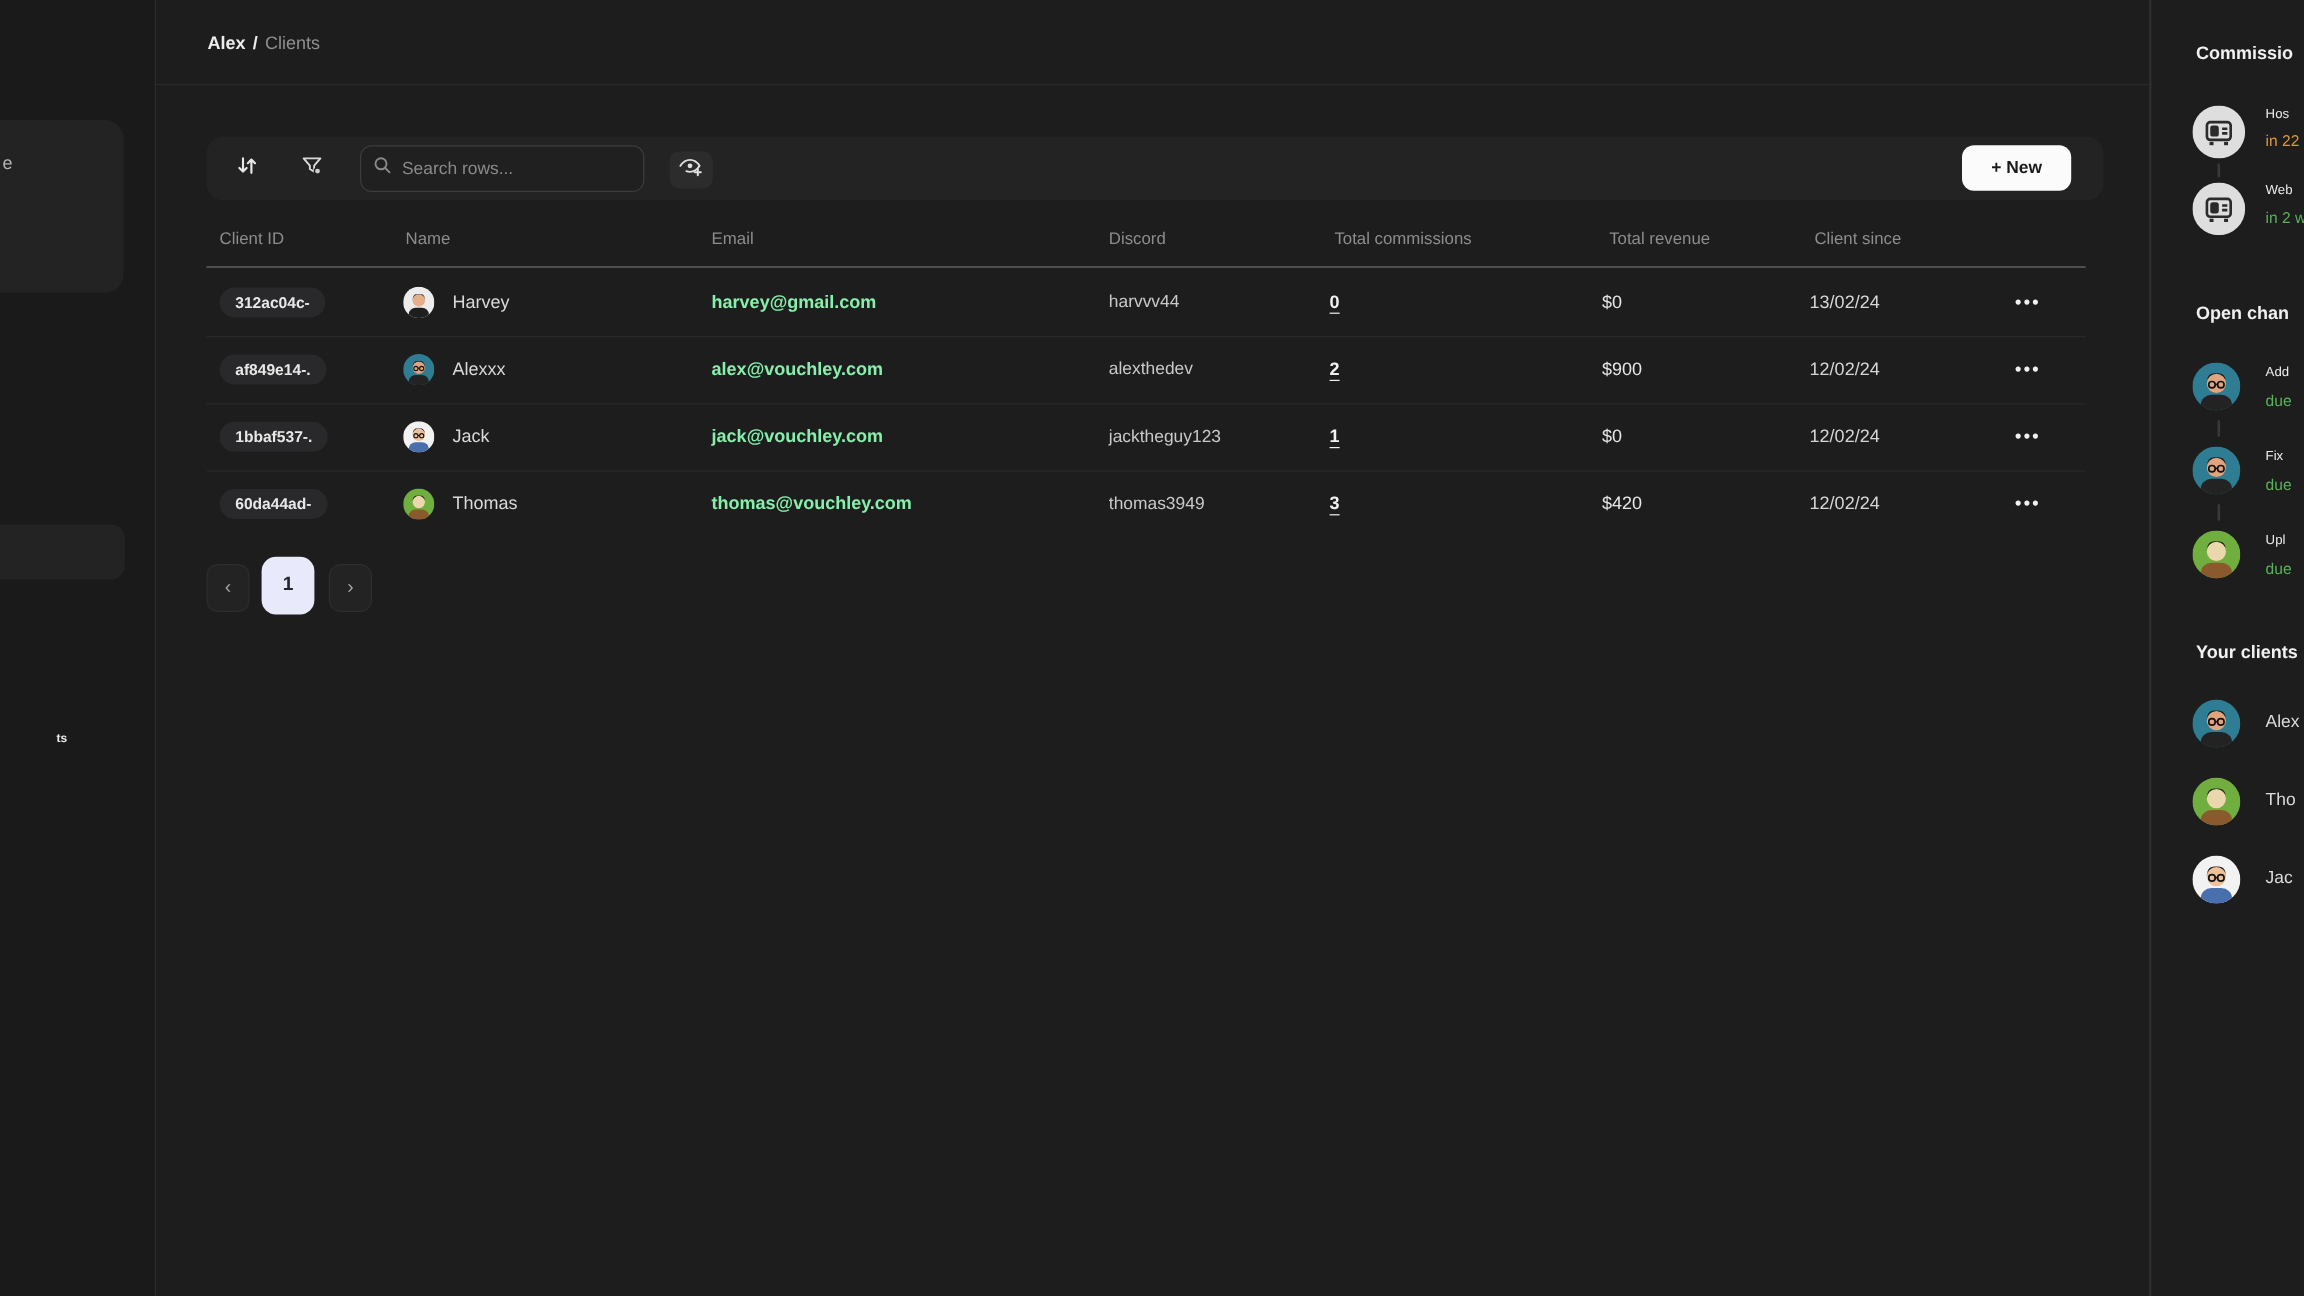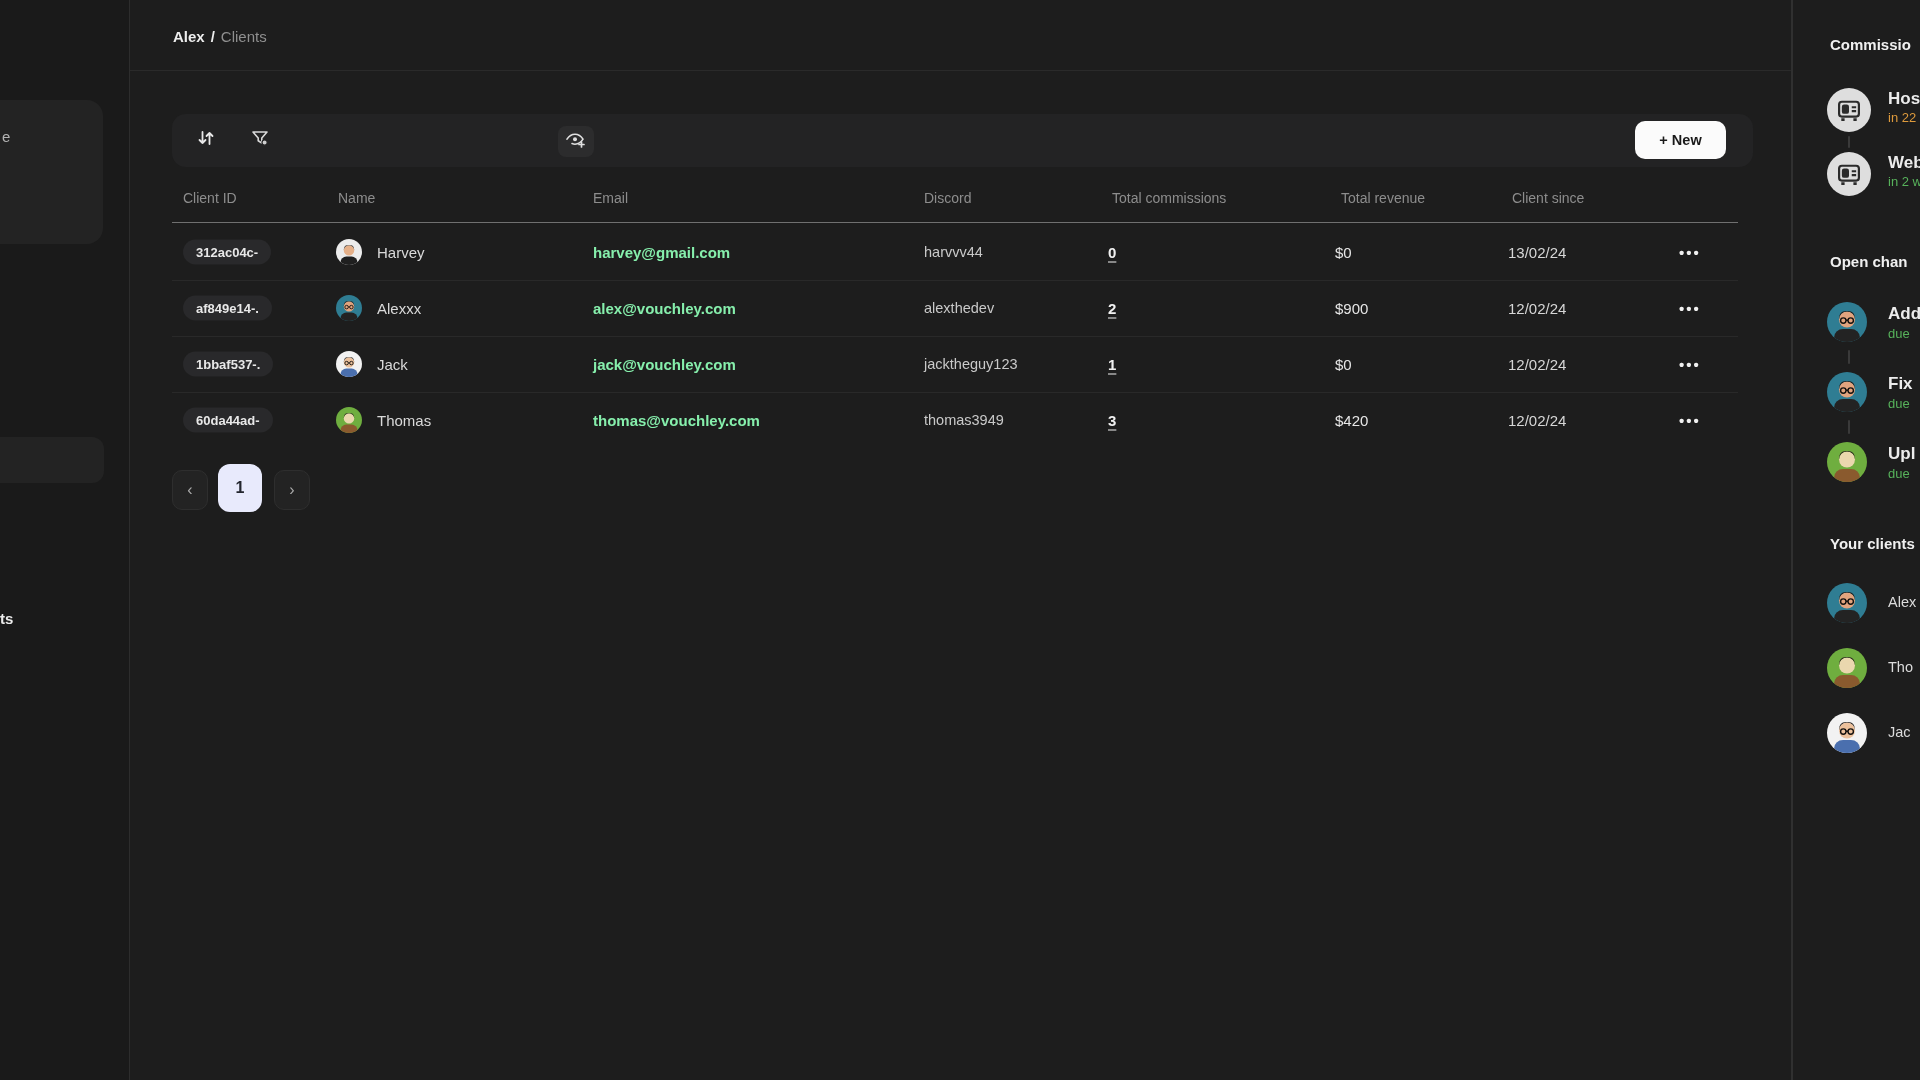--- a/index.html
+++ b/index.html
@@ -6,21 +6,21 @@
   html,body { width:1920px; height:1080px; overflow:hidden; }
   body { background:#1d1d1d; font-family:"Liberation Sans","DejaVu Sans",sans-serif; color:#e6e6e6; position:relative; }
   .abs { position:absolute; }
 
   
   .left-rail { left:0; top:0; width:129px; height:1080px; background:#1a1a1a; }
   .rail-divider { left:129px; top:0; width:1px; height:1080px; background:#2d2d2d; }
   .rail-card1 { left:0; top:100px; width:103px; height:144px; background:#232323; border-radius:0 16px 16px 0; }
   .rail-card1-text { left:2px; top:28px; color:#b3b3b3; font-size:15px; position:absolute; }
   .rail-card2 { left:0; top:437px; width:104px; height:46px; background:#232323; border-radius:0 12px 12px 0; }
-  .rail-bottom-text { left:0; top:610px; color:#ececec; font-size:15px; font-weight:700; }
+  .rail-bottom-text { left:0; top:610px; color:#ececec; font-size:10px; font-weight:700;padding-left:47px; }
 
   
   .breadcrumb { left:173px; top:28px; font-size:15px; display:flex; gap:6px; }
   .breadcrumb .seg { color:#ededed; font-weight:700; }
   .breadcrumb .cur { color:#8f8f8f; font-weight:400; }
   .top-divider { left:130px; top:70px; width:1662px; height:1px; background:#2a2a2a; }
 
   .toolbar { left:172px; top:114px; width:1581px; height:53px; background:#232324; border-radius:14px; }
   .tb-btn { position:absolute; top:10px; width:32px; height:32px; border-radius:8px; display:flex; align-items:center; justify-content:center; cursor:pointer; }
   .tb-sort { left:18px; }
@@ -52,21 +52,21 @@
   .pg-btn { width:36px; height:40px; background:#232323; border:1px solid #2e2e2e; border-radius:10px; color:#a9a9a9; font-size:16px; display:flex; align-items:center; justify-content:center; cursor:pointer; }
   .pg-prev { left:172px; top:470px; }
   .pg-next { left:274px; top:470px; }
   .pg-current { left:218px; top:464px; width:44px; height:48px; background:#e8eafc; border-radius:12px; color:#23262e; font-size:16px; font-weight:600; display:flex; align-items:center; justify-content:center; cursor:pointer; }
 
   
   .sb-divider { left:1791px; top:0; width:2px; height:1080px; background:#303030; }
   .sidebar { left:1793px; top:0; width:127px; height:1080px; background:#1d1d1d; }
   .sb-heading { position:absolute; left:37px; color:#f0f0f0; font-size:15px; font-weight:700; white-space:nowrap; }
   .sb-avatar, .avatar40 { position:absolute; left:34px; width:44px; height:44px; }
-  .sb-item-title { position:absolute; left:95px; font-size:17px; font-weight:700; color:#ececec; white-space:nowrap; }
+  .sb-item-title { position:absolute; left:95px; font-size:11px; font-weight:400; color:#ececec; white-space:nowrap; }
   .sb-item-due { position:absolute; left:95px; font-size:13px; font-weight:400; white-space:nowrap; }
   .sb-connector { position:absolute; left:55px; width:2px; background:#3a3a3a; border-radius:1px; }
   .sb-client-name { position:absolute; left:95px; font-size:14.5px; color:#dcdcdc; white-space:nowrap; }
 </style>
 </head>
 <body>
 
 <div class="abs left-rail">
   <div class="abs rail-card1">
     <span class="rail-card1-text">e</span>
@@ -94,20 +94,29 @@
         </svg>
     </span>
   </div>
   <div class="tb-btn tb-filter">
     <span>
       <svg width="20" height="20" viewBox="0 0 20 20">
           <path d="M3 4h14l-5.2 6v5l-3.6-2.2V10Z" fill="none" stroke="#d9d9d9" stroke-width="1.6" stroke-linejoin="round"></path>
           <circle cx="14.6" cy="14.6" r="2.6" fill="#cfcfcf" stroke="#232324" stroke-width="1.2"></circle>
         </svg>
     </span>
+  </div>
+  <div class="search-box">
+    <span>
+      <svg width="16" height="16" viewBox="0 0 16 16">
+          <circle cx="6.5" cy="6.5" r="4.6" fill="none" stroke="#8a8a8a" stroke-width="1.6"></circle>
+          <path d="M10 10l3.6 3.6" stroke="#8a8a8a" stroke-width="1.6" stroke-linecap="round"></path>
+        </svg>
+    </span>
+    <span class="search-ph">Search rows...</span>
   </div>
   <div class="tb-eye">
     <span>
       <svg width="22" height="18" viewBox="0 0 22 18">
           <path d="M2 8.2C4 5 7 3.2 10 3.2S16 5 18 8.2c-2 3.2-5 5-8 5-1 0-2-.2-3-.6" fill="none" stroke="#e0e0e0" stroke-width="1.6" stroke-linecap="round"></path>
           <circle cx="10" cy="8.2" r="2" fill="#e0e0e0"></circle>
           <path d="M16.5 11v5M14 13.5h5" stroke="#e0e0e0" stroke-width="1.7" stroke-linecap="round"></path>
         </svg>
     </span>
   </div>

